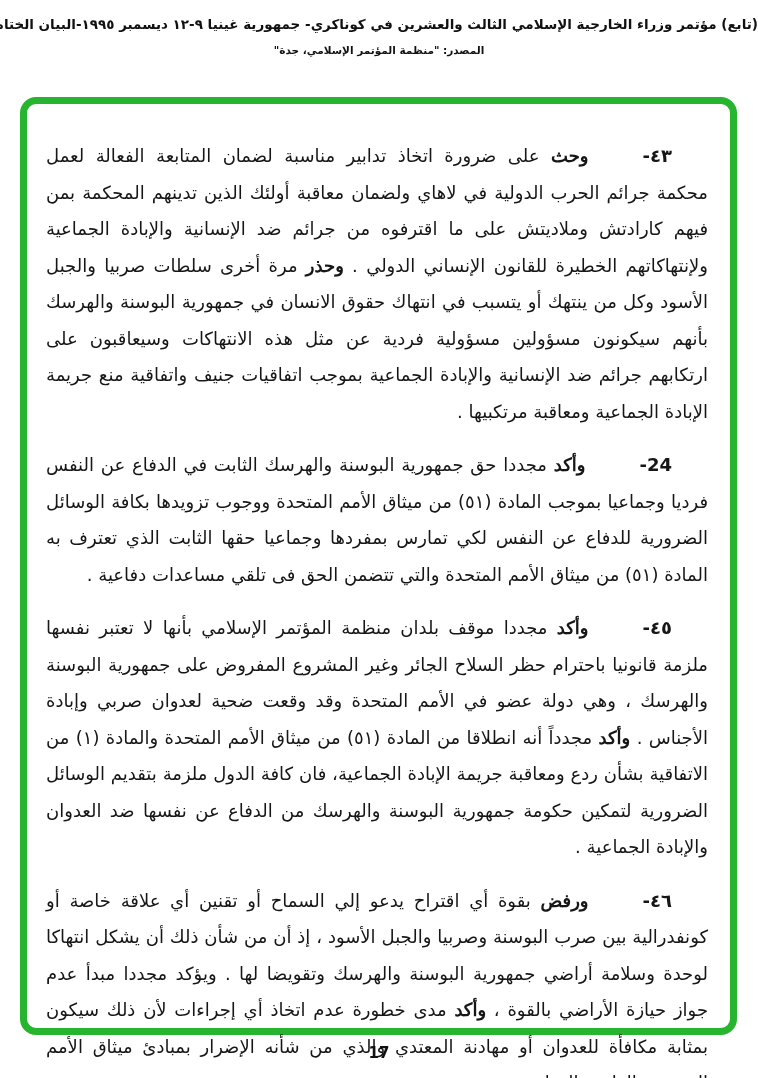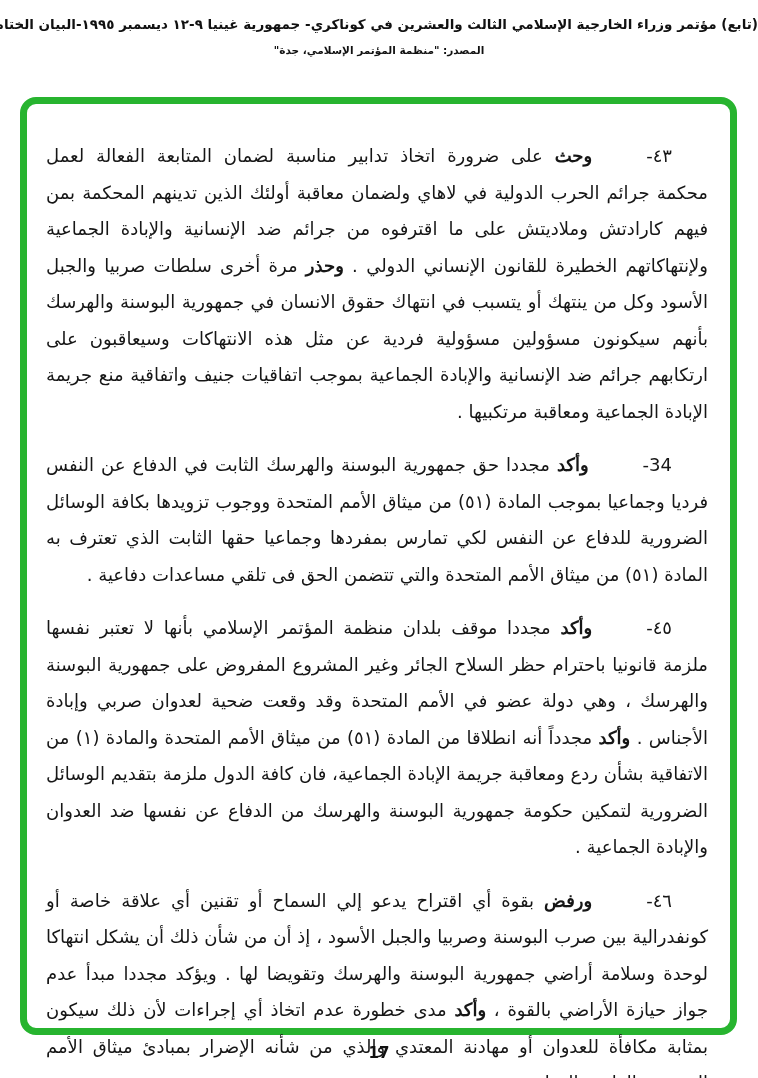--- a/index.html
+++ b/index.html
@@ -39,21 +39,21 @@
     text-align:justify;
     font-size:18px;
     line-height:36.5px;
     color:#161616;
   }
   .para {
     margin:0 0 17px 0;
     text-indent:36px; 
   }
   .pnum {
-    font-weight:normal;
+    font-weight:bold;
     margin-left:54px; 
     white-space:nowrap;
   }
   .b { font-weight:bold;font-family:Liberation Serif, serif; }
   .page-number {
     position:absolute; bottom:16px; left:0; right:0;
     text-align:center;
     font-size:15px; font-weight:bold; color:#111;
     direction:rtl;
   }
@@ -66,21 +66,21 @@
   <div class="source-line">المصدر: "منظمة المؤتمر الإسلامي، جدة"</div>
 </div>
 
 <div class="green-box"></div>
 
 <div class="content">
   <p class="para">
     <span class="pnum">٤٣-</span><span class="ptext"><span class="b">وحث</span><span> على ضرورة اتخاذ تدابير مناسبة لضمان المتابعة الفعالة لعمل محكمة جرائم الحرب الدولية في لاهاي ولضمان معاقبة أولئك الذين تدينهم المحكمة بمن فيهم كارادتش وملاديتش على ما اقترفوه من جرائم ضد الإنسانية والإبادة الجماعية ولإنتهاكاتهم الخطيرة للقانون الإنساني الدولي . </span><span class="b">وحذر</span><span> مرة أخرى سلطات صربيا والجبل الأسود وكل من ينتهك أو يتسبب في انتهاك حقوق الانسان في جمهورية البوسنة والهرسك بأنهم سيكونون مسؤولين مسؤولية فردية عن مثل هذه الانتهاكات وسيعاقبون على ارتكابهم جرائم ضد الإنسانية والإبادة الجماعية بموجب اتفاقيات جنيف واتفاقية منع جريمة الإبادة الجماعية ومعاقبة مرتكبيها .</span></span>
   </p>
   <p class="para">
-    <span class="pnum">34-</span><span class="ptext"><span class="b">وأكد</span><span> مجددا حق جمهورية البوسنة والهرسك الثابت في الدفاع عن النفس فرديا وجماعيا بموجب المادة (٥١) من ميثاق الأمم المتحدة ووجوب تزويدها بكافة الوسائل الضرورية للدفاع عن النفس لكي تمارس بمفردها وجماعيا حقها الثابت الذي تعترف به المادة (٥١) من ميثاق الأمم المتحدة والتي تتضمن الحق فى تلقي مساعدات دفاعية .</span></span>
+    <span class="pnum">24-</span><span class="ptext"><span class="b">وأكد</span><span> مجددا حق جمهورية البوسنة والهرسك الثابت في الدفاع عن النفس فرديا وجماعيا بموجب المادة (٥١) من ميثاق الأمم المتحدة ووجوب تزويدها بكافة الوسائل الضرورية للدفاع عن النفس لكي تمارس بمفردها وجماعيا حقها الثابت الذي تعترف به المادة (٥١) من ميثاق الأمم المتحدة والتي تتضمن الحق فى تلقي مساعدات دفاعية .</span></span>
   </p>
   <p class="para">
     <span class="pnum">٤٥-</span><span class="ptext"><span class="b">وأكد</span><span> مجددا موقف بلدان منظمة المؤتمر الإسلامي بأنها لا تعتبر نفسها ملزمة قانونيا باحترام حظر السلاح الجائر وغير المشروع المفروض على جمهورية البوسنة والهرسك ، وهي دولة عضو في الأمم المتحدة وقد وقعت ضحية لعدوان صربي وإبادة الأجناس . </span><span class="b">وأكد</span><span> مجدداً أنه انطلاقا من المادة (٥١) من ميثاق الأمم المتحدة والمادة (١) من الاتفاقية بشأن ردع ومعاقبة جريمة الإبادة الجماعية، فان كافة الدول ملزمة بتقديم الوسائل الضرورية لتمكين حكومة جمهورية البوسنة والهرسك من الدفاع عن نفسها ضد العدوان والإبادة الجماعية .</span></span>
   </p>
   <p class="para">
     <span class="pnum">٤٦-</span><span class="ptext"><span class="b">ورفض</span><span> بقوة أي اقتراح يدعو إلي السماح أو تقنين أي علاقة خاصة أو كونفدرالية بين صرب البوسنة وصربيا والجبل الأسود ، إذ أن من شأن ذلك أن يشكل انتهاكا لوحدة وسلامة أراضي جمهورية البوسنة والهرسك وتقويضا لها . ويؤكد مجددا مبدأ عدم جواز حيازة الأراضي بالقوة ، </span><span class="b">وأكد</span><span> مدى خطورة عدم اتخاذ أي إجراءات لأن ذلك سيكون بمثابة مكافأة للعدوان أو مهادنة المعتدي والذي من شأنه الإضرار بمبادئ ميثاق الأمم المتحدة والقانون الدولي.</span></span>
   </p>
 </div>
 
 <div class="page-number">17</div>

